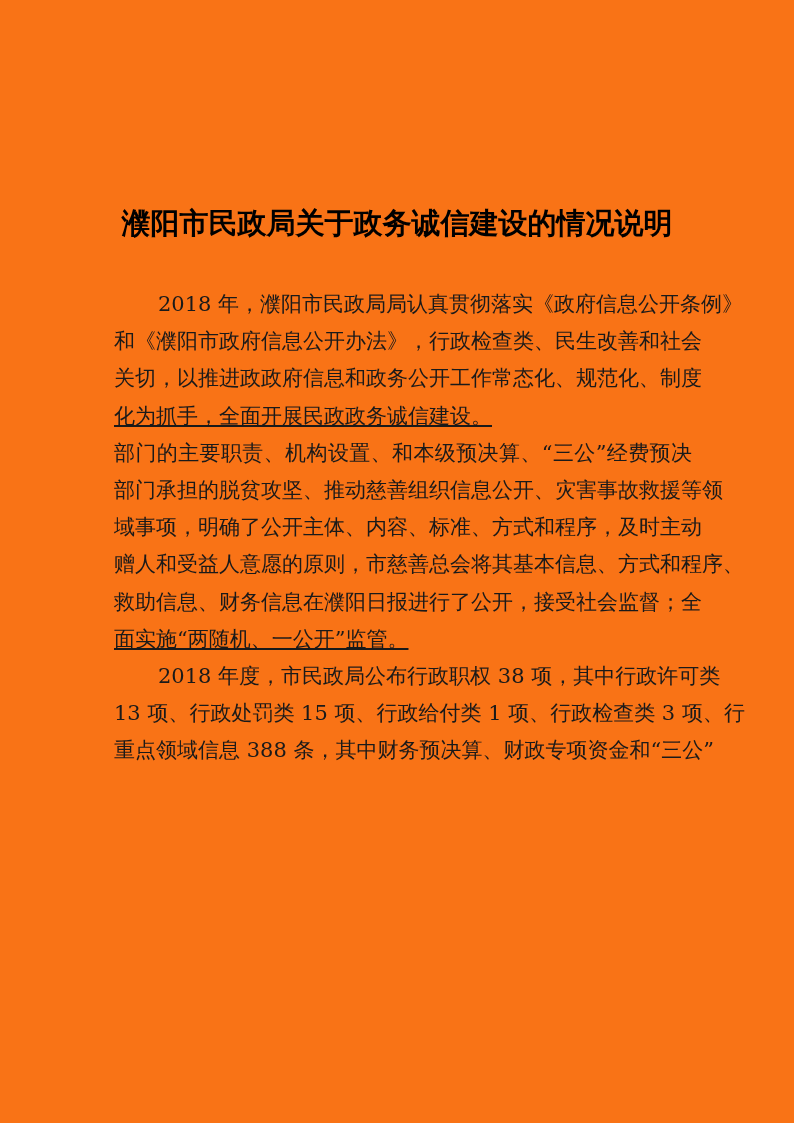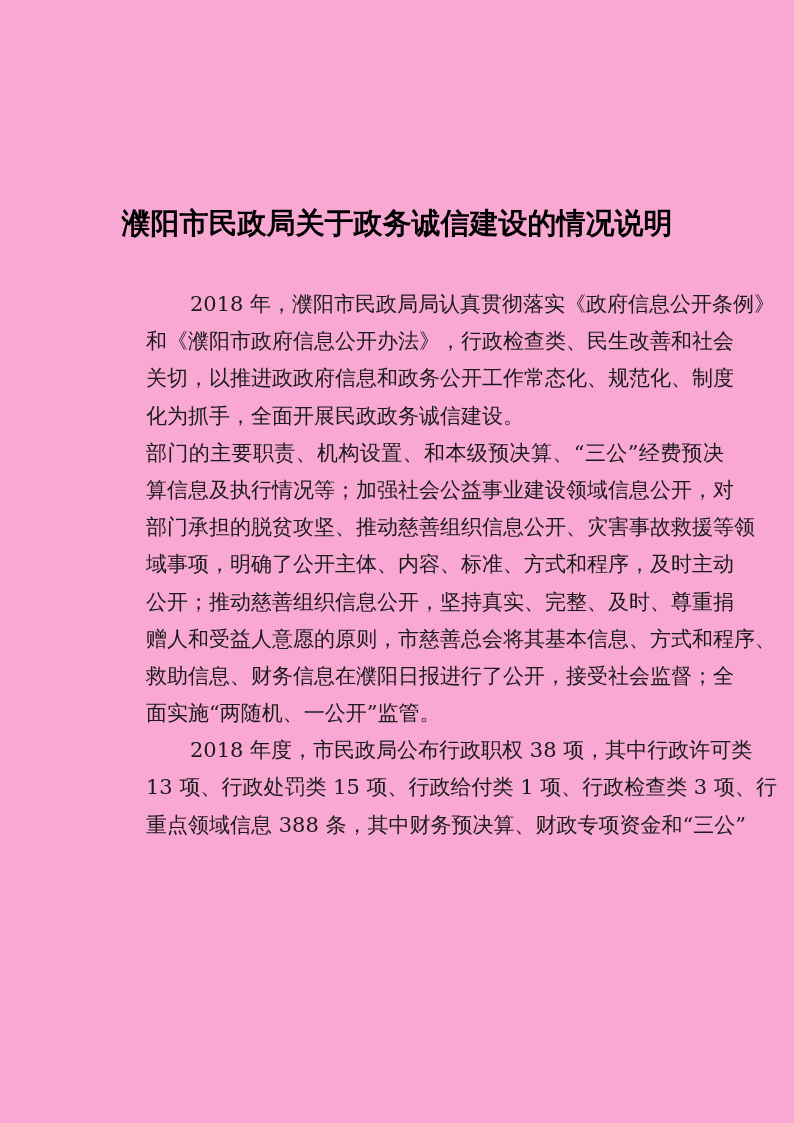--- a/index.html
+++ b/index.html
@@ -13,76 +13,74 @@
       position: relative;
       overflow: hidden;
       font-family: "DejaVu Serif", "Liberation Serif", serif;
       color: #1a1a1a;
     }
     .page {
       position: absolute;
       left: 0; top: 0;
       width: 794px;
       height: 1123px;
-      background: #f9a8d4;
+      background: #f97316;
     }
     .title {
       position: absolute;
       left: 0;
       width: 794px;
       top: 203px;
       text-align: center;
       font-size: 29px;
       font-weight: bold;
       letter-spacing: 0px;
       line-height: 40px;
       color: #000;
       font-family: "DejaVu Serif", "Liberation Serif", serif;
     }
     .body-text {
       position: absolute;
       left: 114px;
       top: 286px;
       width: 578px;
-      margin-left: 32px;
     }
     .line {
       height: 37.2px;
       line-height: 37.2px;
       font-size: 21px;
       white-space: nowrap;
       text-align: justify;
       text-align-last: justify;
       color: #1a1a1a;
     }
     .line.indent {
       padding-left: 44px;
     }
     .line.last {
       text-align-last: left;
+      text-decoration: underline;
     }
   </style>
 </head>
 <body>
 
 <div class="page">
   <div class="title">濮阳市民政局关于政务诚信建设的情况说明</div>
 
   <div class="body-text">
 
     <div class="line indent">2018 年，濮阳市民政局局认真贯彻落实《政府信息公开条例》</div>
     <div class="line">和《濮阳市政府信息公开办法》，行政检查类、民生改善和社会</div>
     <div class="line">关切，以推进政政府信息和政务公开工作常态化、规范化、制度</div>
     <div class="line last">化为抓手，全面开展民政政务诚信建设。</div>
 
     <div class="line">部门的主要职责、机构设置、和本级预决算、“三公”经费预决</div>
-    <div class="line">算信息及执行情况等；加强社会公益事业建设领域信息公开，对</div>
     <div class="line">部门承担的脱贫攻坚、推动慈善组织信息公开、灾害事故救援等领</div>
     <div class="line">域事项，明确了公开主体、内容、标准、方式和程序，及时主动</div>
-    <div class="line">公开；推动慈善组织信息公开，坚持真实、完整、及时、尊重捐</div>
     <div class="line">赠人和受益人意愿的原则，市慈善总会将其基本信息、方式和程序、</div>
     <div class="line">救助信息、财务信息在濮阳日报进行了公开，接受社会监督；全</div>
     <div class="line last">面实施“两随机、一公开”监管。</div>
 
     <div class="line indent">2018 年度，市民政局公布行政职权 38 项，其中行政许可类</div>
     <div class="line">13 项、行政处罚类 15 项、行政给付类 1 项、行政检查类 3 项、行</div>
     <div class="line">重点领域信息 388 条，其中财务预决算、财政专项资金和“三公”</div>
   </div>
 </div>
 

